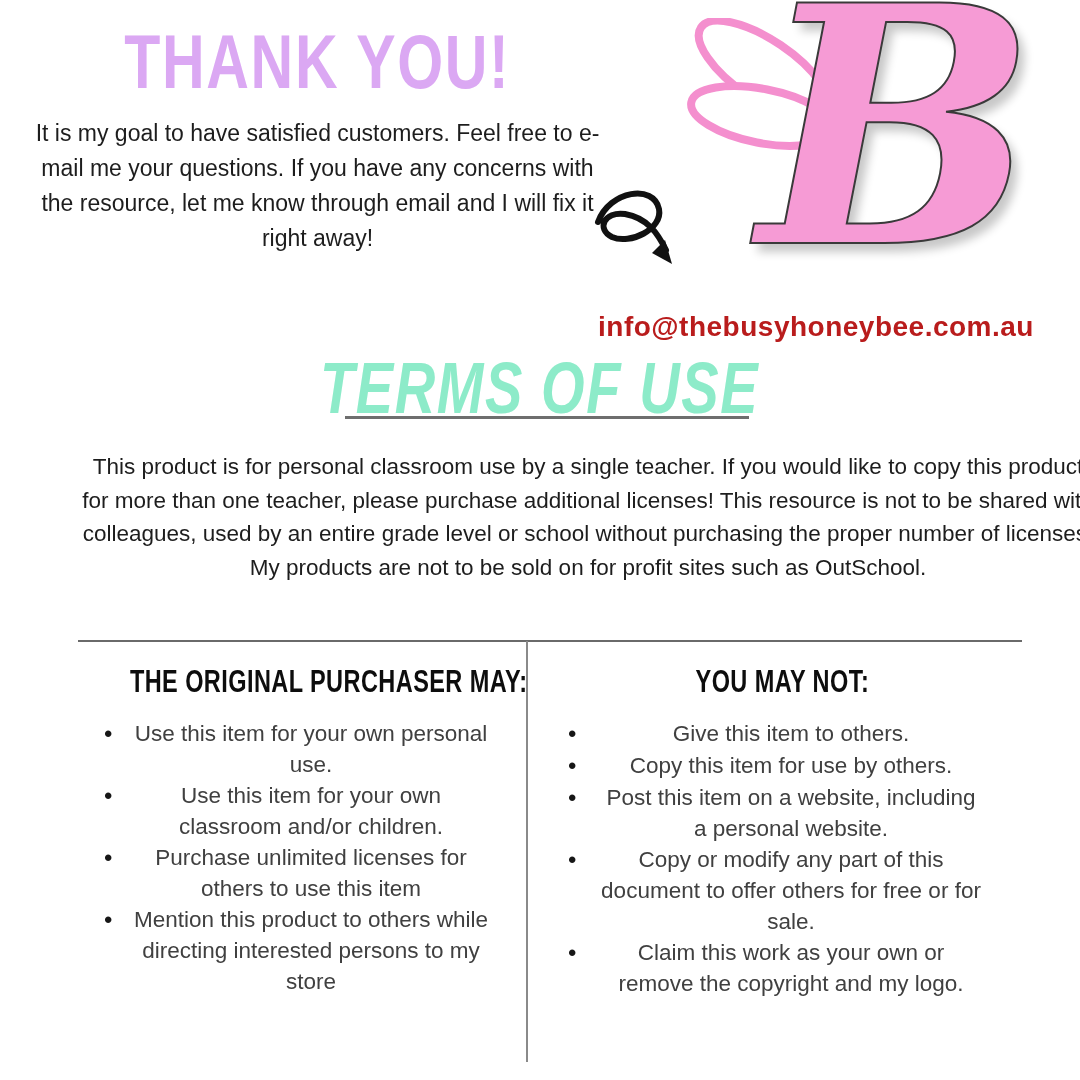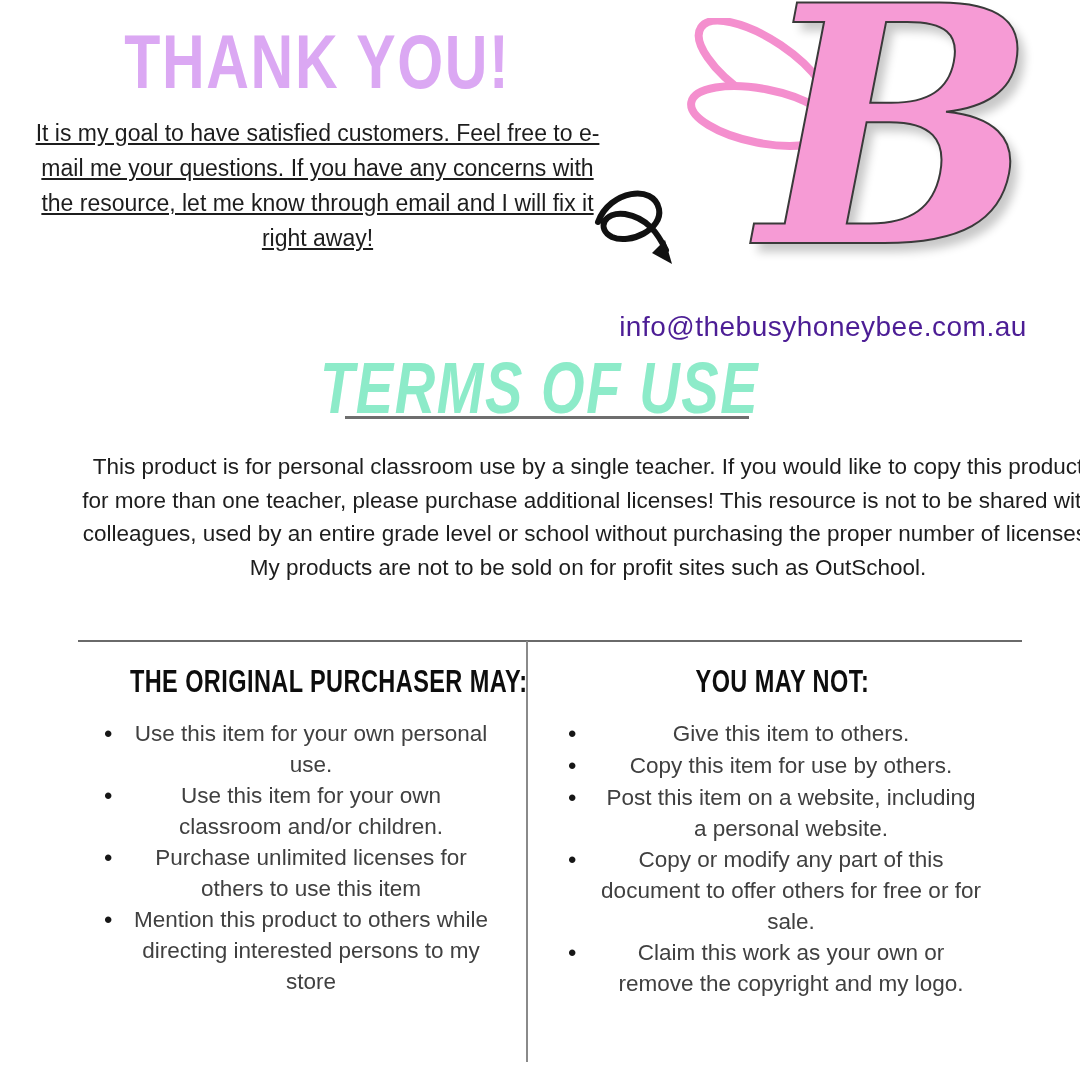--- a/index.html
+++ b/index.html
@@ -2,41 +2,41 @@
 <html style="--thank-purple: #DBA8F3; --terms-mint: #8DEBC9; --logo-pink: #F69BD5; --wing-pink: #F48FCE; --script-pink: #F590CB; --ink: #1D1D1D; --list-gray: #404040; --line-gray: #6E6E6E; --brand-dark: #3C3C3C;"><head>
 <meta charset="utf-8">
 <style>
   html,body { margin:0; padding:0; background:#ffffff; }
   .page {
     position:relative; width:1080px; height:1080px; background:#ffffff;
     font-family:"Liberation Sans", sans-serif; overflow:hidden; color:var(--ink);
   }
 
   
-  .thank-block { position:absolute; left:30px; top:18px; width:575px; text-align:center;text-decoration:underline; }
+  .thank-block { position:absolute; left:30px; top:18px; width:575px; text-align:center; }
   .thank-title {
     display:inline-block; font-weight:bold; font-size:72px; letter-spacing:2px;
     color:var(--thank-purple); transform:scale(0.82,1.06); transform-origin:center top;
     white-space:nowrap;
   }
   .thank-body { margin-top:16px; font-size:23px; line-height:35px; color:var(--ink); }
 
   
   .bee-b {
     position:absolute; left:758px; top:-38px; font-family:"DejaVu Serif", serif;
     font-style:italic; font-weight:bold; font-size:330px; line-height:1;
     color:var(--logo-pink); -webkit-text-stroke:2px #3a3a3a;
     text-shadow:7px 9px 10px rgba(0,0,0,0.22);
   }
   .bee-wings { position:absolute; left:652px; top:18px; }
   .arrow-doodle { position:absolute; left:592px; top:182px; }
 
   .email {
-    position:absolute; left:598px; top:311px; width:450px; text-align:center;
-    font-weight:normal; font-size:28px; letter-spacing:0.5px; color:#4c1d95;
+    position:absolute; left:598px; top:311px; width:450px; text-align:left;
+    font-weight:bold; font-size:28px; letter-spacing:0.5px; color:#b91c1c;
   }
 
   
   .terms-title-wrap { position:absolute; left:0; top:346px; width:1080px; text-align:center;font-style:italic; }
   .terms-title {
     display:inline-block; font-weight:bold; font-size:70px; letter-spacing:2px;
     color:var(--terms-mint); transform:scale(0.8,1.04); transform-origin:center top;
     white-space:nowrap;
   }
   .terms-underline { position:absolute; left:345px; top:416px; width:404px; height:3px; background:var(--line-gray); }

